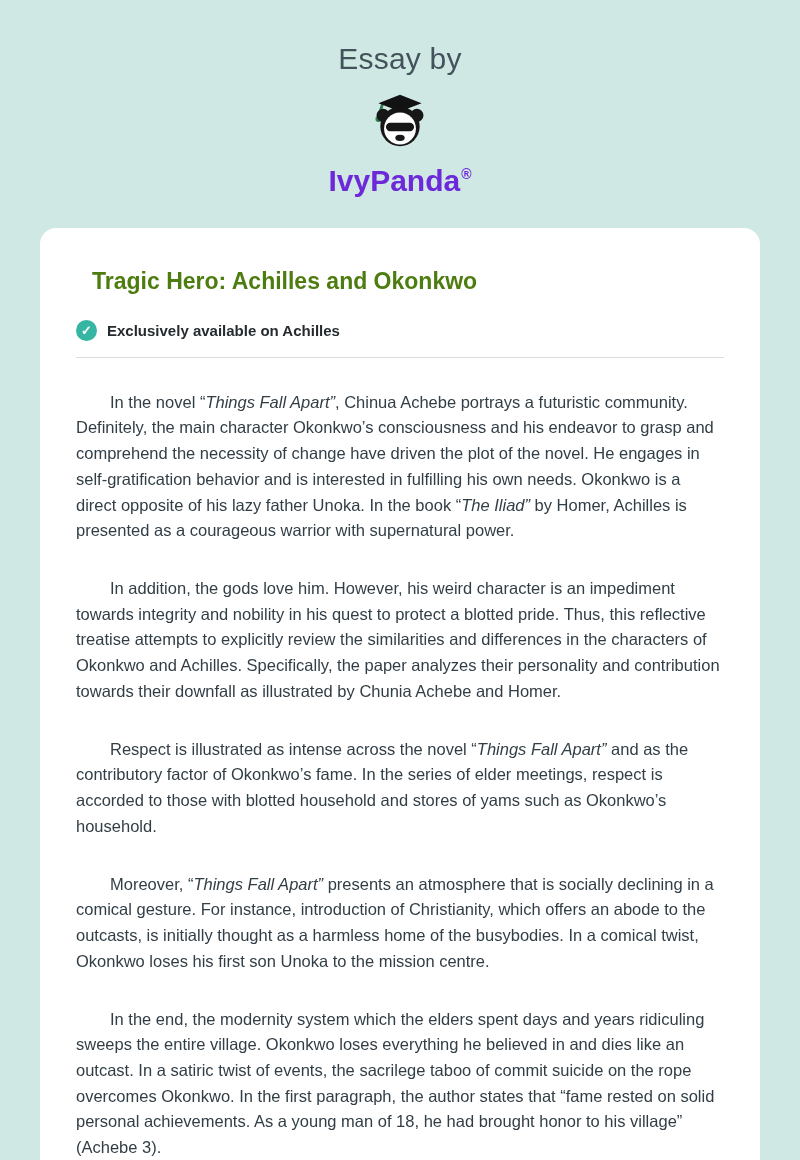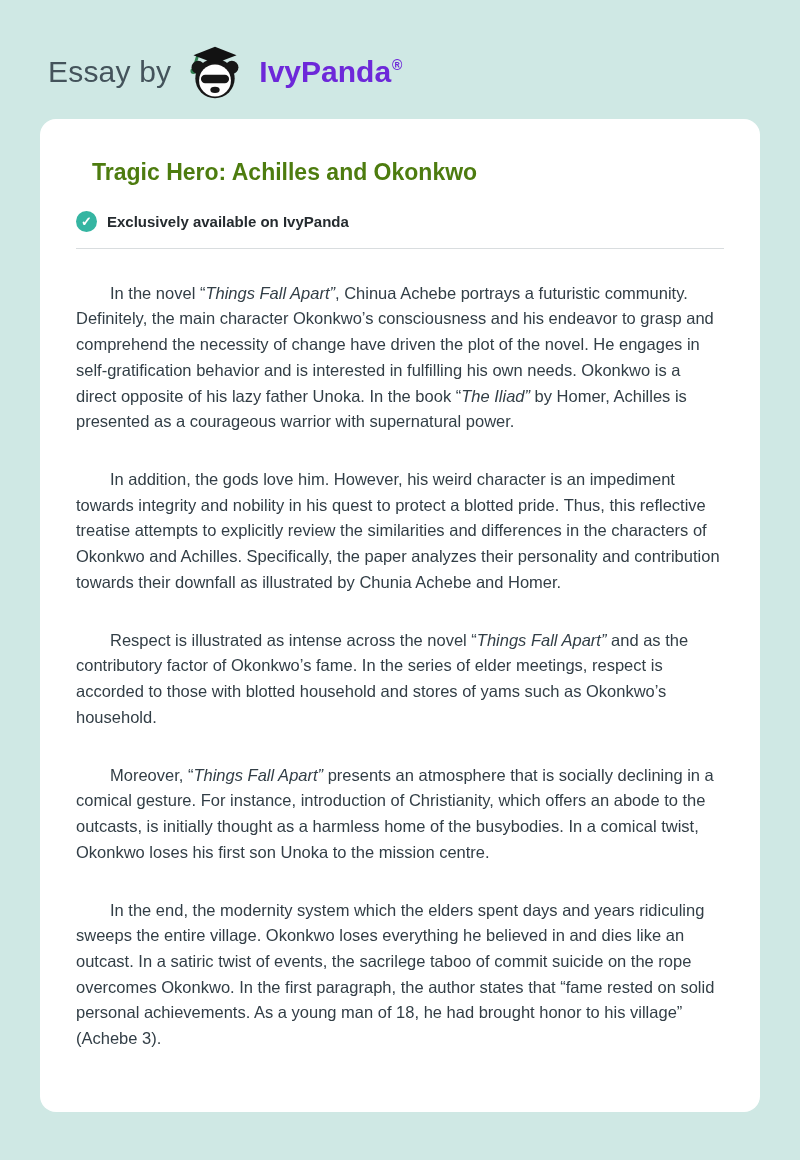--- a/index.html
+++ b/index.html
@@ -15,21 +15,22 @@
   }
   .page {
     width: 800px;
     height: 1160px;
     box-sizing: border-box;
   }
   .site-header {
     display: flex;
     align-items: center;
     gap: 14px;
-    padding: 42px 48px 17px 48px;
+    padding: 42px 48px 30px 48px;
+    flex-direction: column;
   }
   .essay-by {
     font-size: 30px;
     font-weight: 400;
     color: #44535b;
     letter-spacing: 0.2px;
   }
   .logo-wrap {
     width: 60px;
     height: 60px;
@@ -136,21 +137,21 @@
       <span>IvyPanda</span>
       <span class="reg">®</span>
     </span>
   </div>
 
   <div class="card">
     <h1 class="essay-title">Tragic Hero: Achilles and Okonkwo</h1>
 
     <div class="badge-row">
       <span class="check-circle">✓</span>
-      <span class="badge-label">Exclusively available on IvyPanda</span>
+      <span class="badge-label">Exclusively available on Achilles</span>
     </div>
 
     <hr class="divider">
 
     <div class="essay-body">
         <p class="para"><span>In the novel “</span><em>Things Fall Apart”</em><span>, Chinua Achebe portrays a futuristic community. Definitely, the main character Okonkwo’s consciousness and his endeavor to grasp and comprehend the necessity of change have driven the plot of the novel. He engages in self-gratification behavior and is interested in fulfilling his own needs. Okonkwo is a direct opposite of his lazy father Unoka. In the book “</span><em>The Iliad”</em><span> by Homer, Achilles is presented as a courageous warrior with supernatural power.</span></p>
         <p class="para"><span>In addition, the gods love him. However, his weird character is an impediment towards integrity and nobility in his quest to protect a blotted pride. Thus, this reflective treatise attempts to explicitly review the similarities and differences in the characters of Okonkwo and Achilles. Specifically, the paper analyzes their personality and contribution towards their downfall as illustrated by Chunia Achebe and Homer.</span></p>
         <p class="para"><span>Respect is illustrated as intense across the novel “</span><em>Things Fall Apart”</em><span> and as the contributory factor of Okonkwo’s fame. In the series of elder meetings, respect is accorded to those with blotted household and stores of yams such as Okonkwo’s household.</span></p>
         <p class="para"><span>Moreover, “</span><em>Things Fall Apart”</em><span> presents an atmosphere that is socially declining in a comical gesture. For instance, introduction of Christianity, which offers an abode to the outcasts, is initially thought as a harmless home of the busybodies. In a comical twist, Okonkwo loses his first son Unoka to the mission centre.</span></p>
         <p class="para"><span>In the end, the modernity system which the elders spent days and years ridiculing sweeps the entire village. Okonkwo loses everything he believed in and dies like an outcast. In a satiric twist of events, the sacrilege taboo of commit suicide on the rope overcomes Okonkwo. In the first paragraph, the author states that “fame rested on solid personal achievements. As a young man of 18, he had brought honor to his village” (Achebe 3).</span></p>

